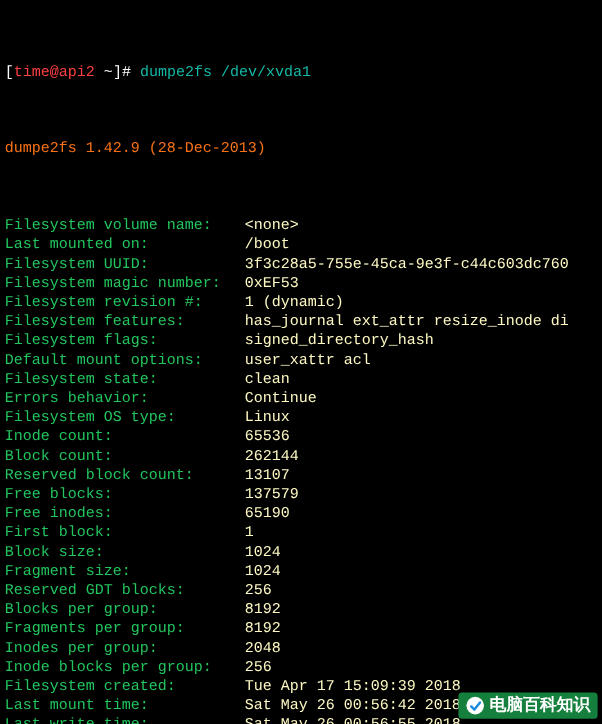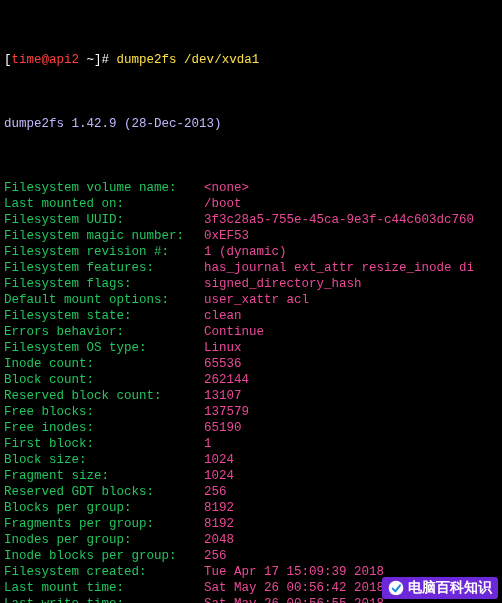--- a/index.html
+++ b/index.html
@@ -18,35 +18,35 @@
   }
   .line {
     display: flex;
   }
   .label {
     display: inline-block;
     width: 200px;
     color: #22c55e;
   }
   .value {
-    color: #ec4899;
+    color: #fef9c3;
   }
   .prompt-white { color: #ffffff; }
   .prompt-red { color: #ff4040; }
-  .prompt-cyan { color: #fde047; }
-  .green { color: #c4b5fd; }
+  .prompt-cyan { color: #14b8a6; }
+  .green { color: #f97316; }
   .watermark {
     position: absolute;
     right: 4px;
     bottom: 4px;
     font-family: sans-serif;
     font-size: 14px;
     font-weight: bold;
     color:#fff;
-    background:#6d28d9;
+    background:#15803d;
     padding:2px 6px;
     border-radius:3px;
     display:flex;
     align-items:center;
     gap:4px;
   }
   .watermark svg { width:16px; height:16px; }
 </style>
 </head>
 <body>

